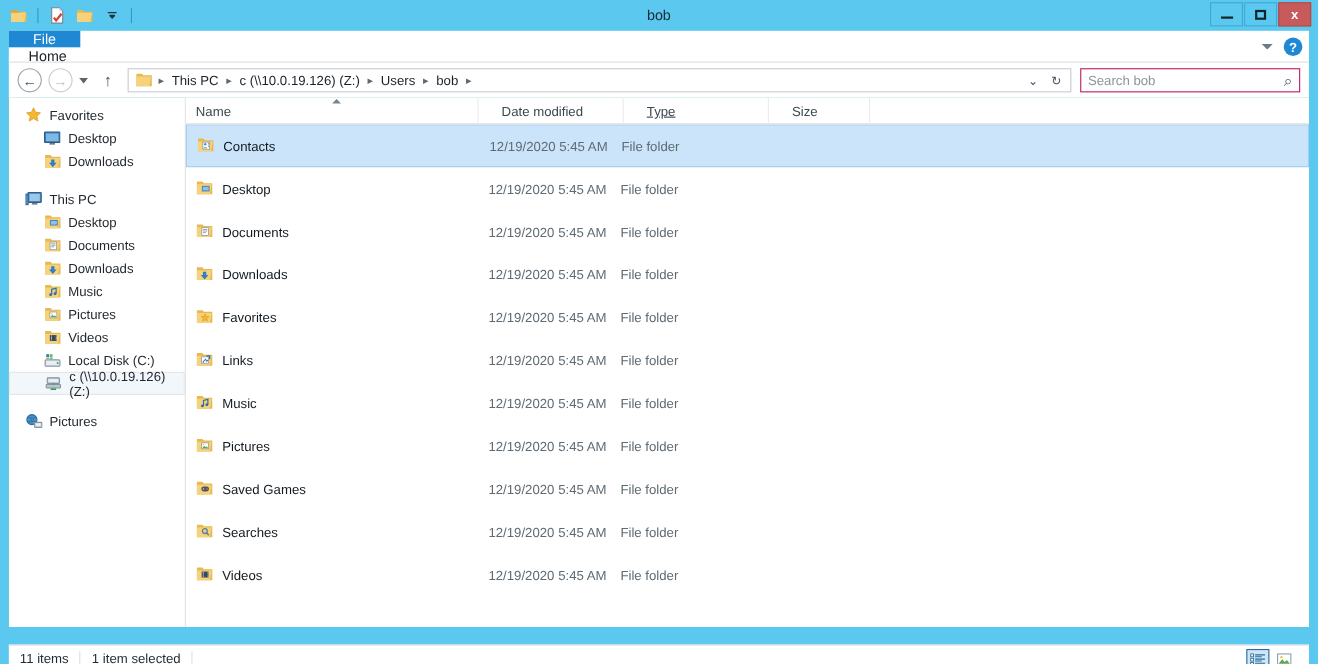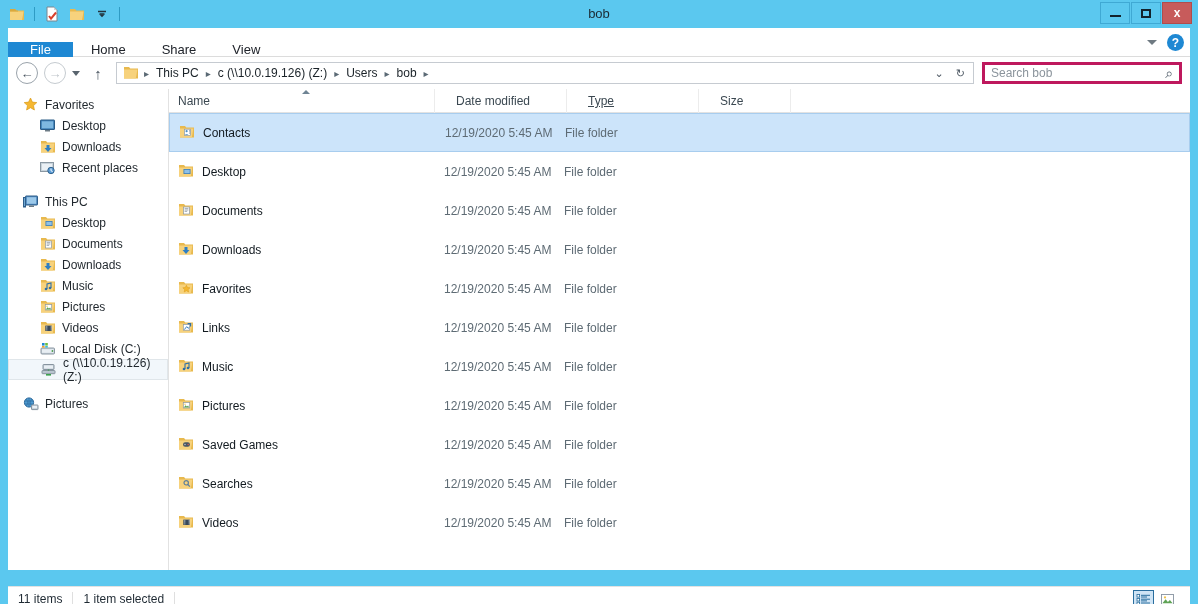--- a/index.html
+++ b/index.html
@@ -50,21 +50,21 @@
   }
   .winbtn.close { background: #C75B5B; border-color: #b04c4c; color: #fff; font-weight: bold; }
   .glyph-min { width: 11px; height: 2px; background: #12232c; margin-top: 6px; }
   .glyph-max { width: 10px; height: 9px; border: 2px solid #12232c; }
 
   
   #ribbon {
     position: absolute; left: 8px; top: 28px; width: 1182px; height: 29px;
     background: #fff; border-bottom: 1px solid #dcdcdc;
   }
-  #tabs { display: flex; height: 29px; align-items: flex-end; }
+  #tabs { display: flex; height: 29px; align-items: flex-start; flex-direction: column; }
   .tab {
     padding: 0 18px; display: flex; align-items: center;
     font-size: 13px; color: #20242b;
   }
   .tab.file {
     background: #1E88D3; color: #fff; padding: 0 22px;
   }
   #ribbon-right {
     position: absolute; right: 6px; top: 0; height: 29px;
     display: flex; align-items: center; gap: 10px;
@@ -113,21 +113,21 @@
   .crumb-sep {
     color: #5a6974; font-size: 10px; padding: 0 3px;
   }
   #crumb-tools {
     position: absolute; right: 0; top: 0; height: 20px;
     display: flex; align-items: center; gap: 12px; padding-right: 8px;
   }
   .small-chev { font-size: 11px; color: #4a5560; }
   #searchbox {
     width: 200px; height: 22px; margin-left: 8px; margin-right: 8px;
-    border: 3px solid #be185d; background: #fff;
+    border: 1px solid #be185d; background: #fff;
     display: flex; align-items: center; justify-content: space-between;
     padding: 0 6px; font-size: 12px; color: #8b949c;
   }
 
   
   #body {
     position: absolute; left: 8px; top: 89px; width: 1182px; height: 481px;
     background: #15803d; display: flex;
   }
   #navpane {
@@ -327,31 +327,20 @@
       <div class="nav-item child">
         <span class="nav-icon">
           <svg width="16" height="14" viewBox="0 0 16 14">
               <path d="M1 1h5l1.3 1.5H15V12.5H1z" fill="#E8B94E"></path>
               <path d="M1 3.6h13.4L12.8 12.5H1z" fill="#F7D27C"></path>
               <path d="M6.5 5h3v3h2l-3.5 4L4.5 8h2z" fill="#2F7FC4"></path>
             </svg>
         </span>
         <span>Downloads</span>
       </div>
-      <div class="nav-item child">
-        <span class="nav-icon">
-          <svg width="15" height="14" viewBox="0 0 15 14">
-              <rect x="0.5" y="1.5" width="13" height="9" fill="#C8D3DB" stroke="#8A98A3"></rect>
-              <rect x="2" y="3" width="10" height="6" fill="#EAF0F5"></rect>
-              <circle cx="11" cy="9.5" r="3.2" fill="#5A9BD5" stroke="#33648F"></circle>
-              <path d="M11 7.5v2.2l1.6.9" stroke="#fff" stroke-width="1" fill="none"></path>
-            </svg>
-        </span>
-        <span>Recent places</span>
-      </div>
 
       <div class="nav-spacer"></div>
 
       <div class="nav-item">
         <span class="nav-icon">
           <svg width="16" height="14" viewBox="0 0 16 14">
               <rect x="2.5" y="1" width="12" height="9" rx="0.5" fill="#4C86BD" stroke="#2F5E8A"></rect>
               <rect x="3.8" y="2.2" width="9.4" height="6.6" fill="#9CC9EA"></rect>
               <rect x="0.5" y="2.5" width="2" height="9.5" fill="#6FA8D6" stroke="#2F5E8A"></rect>
               <rect x="6" y="10.5" width="5" height="1.5" fill="#6E7C86"></rect>

